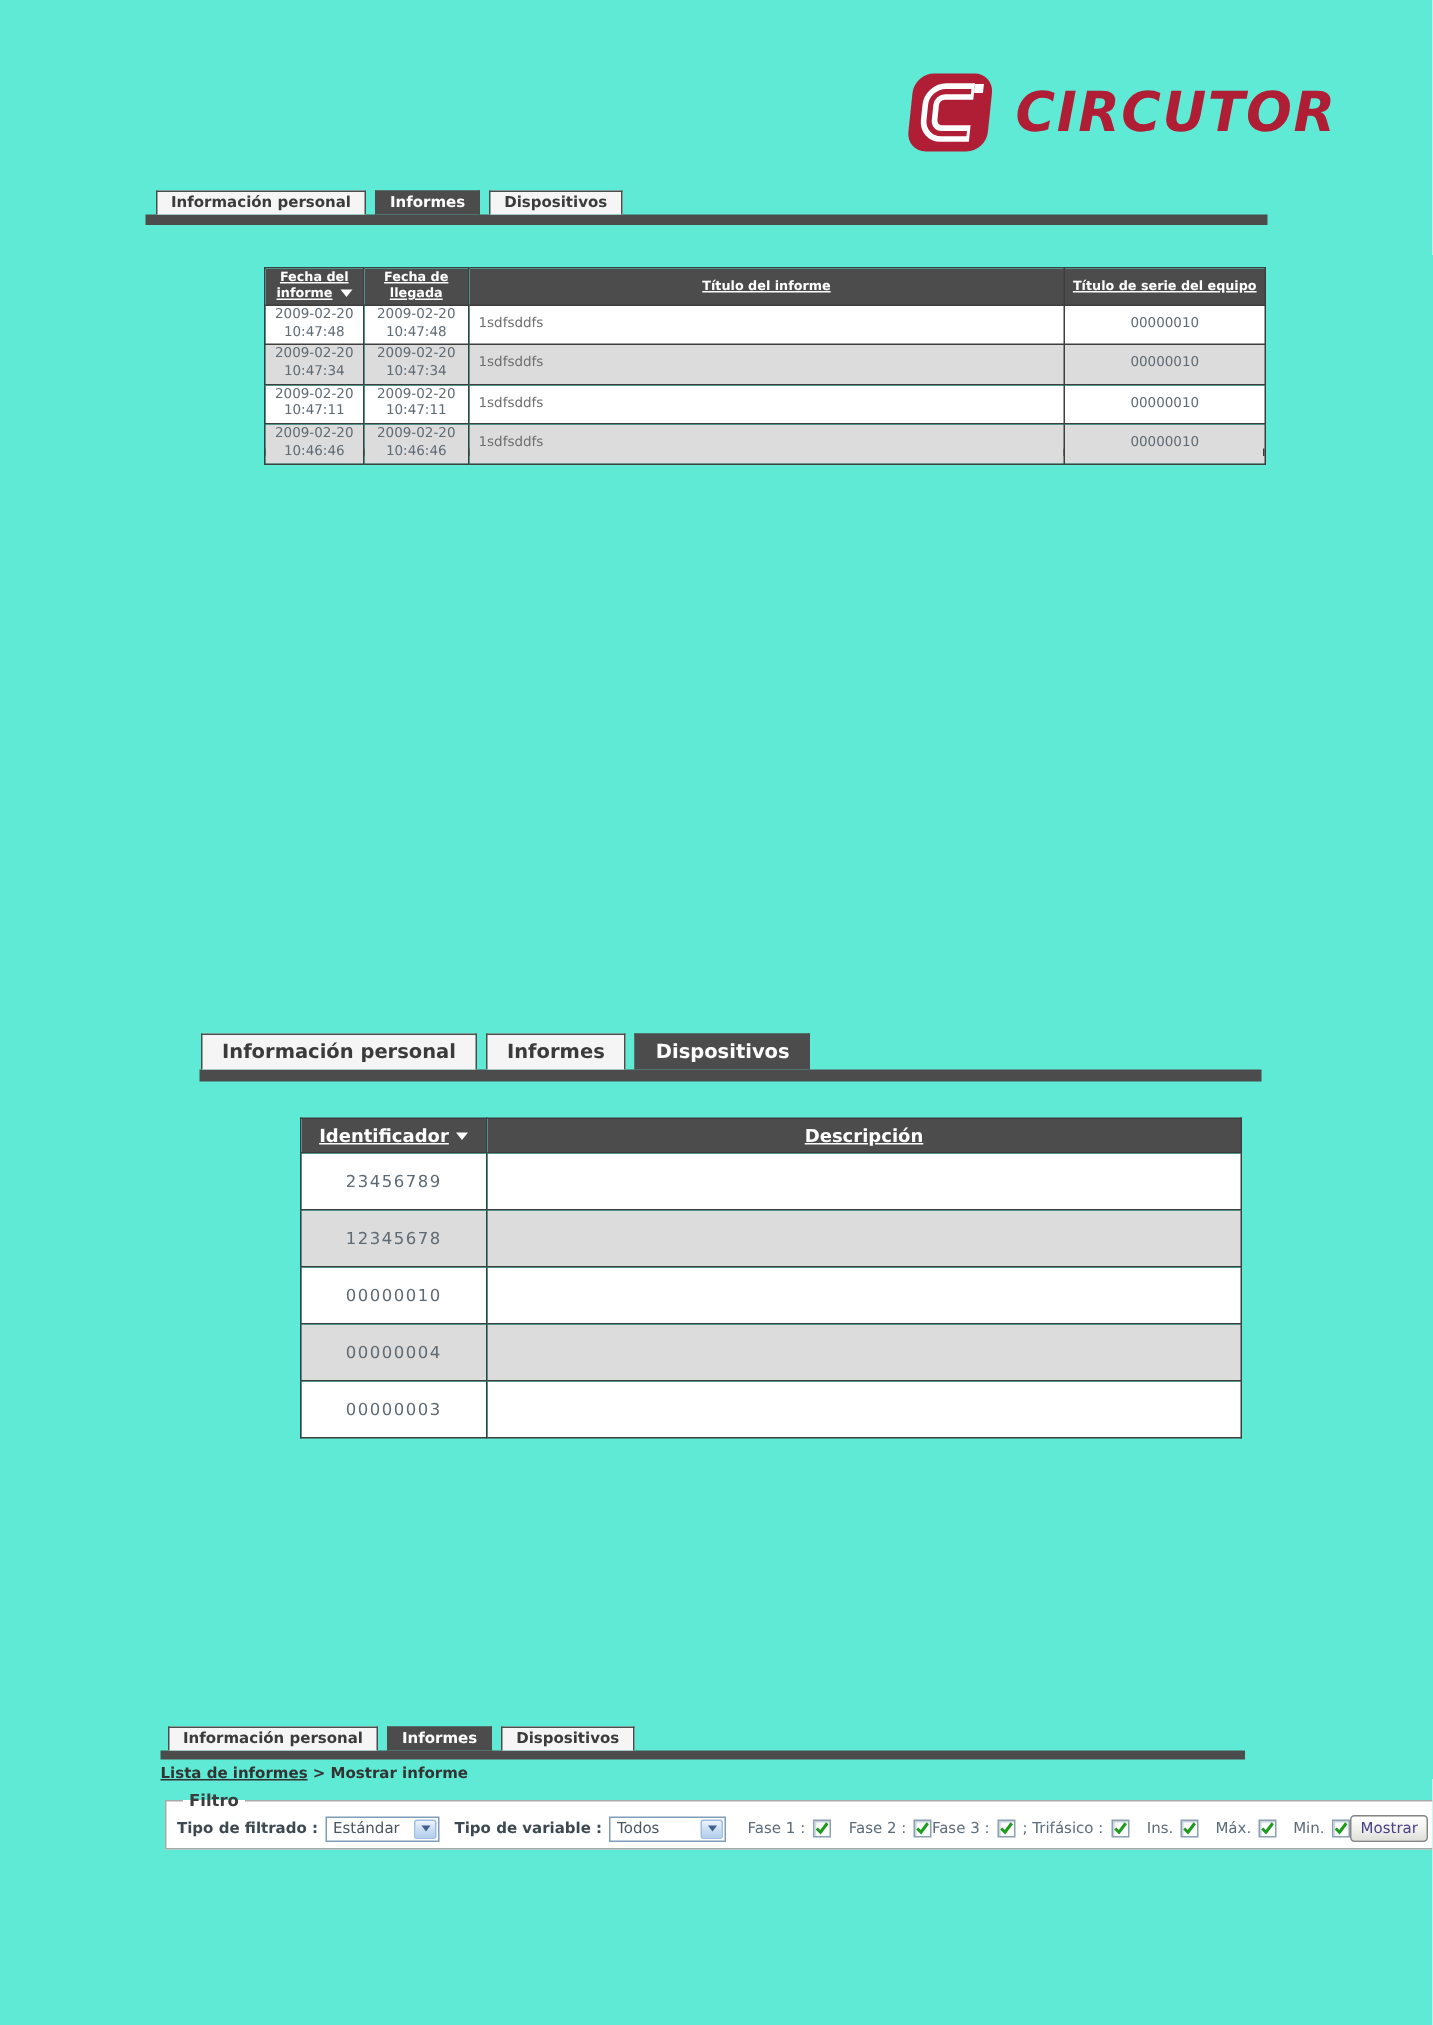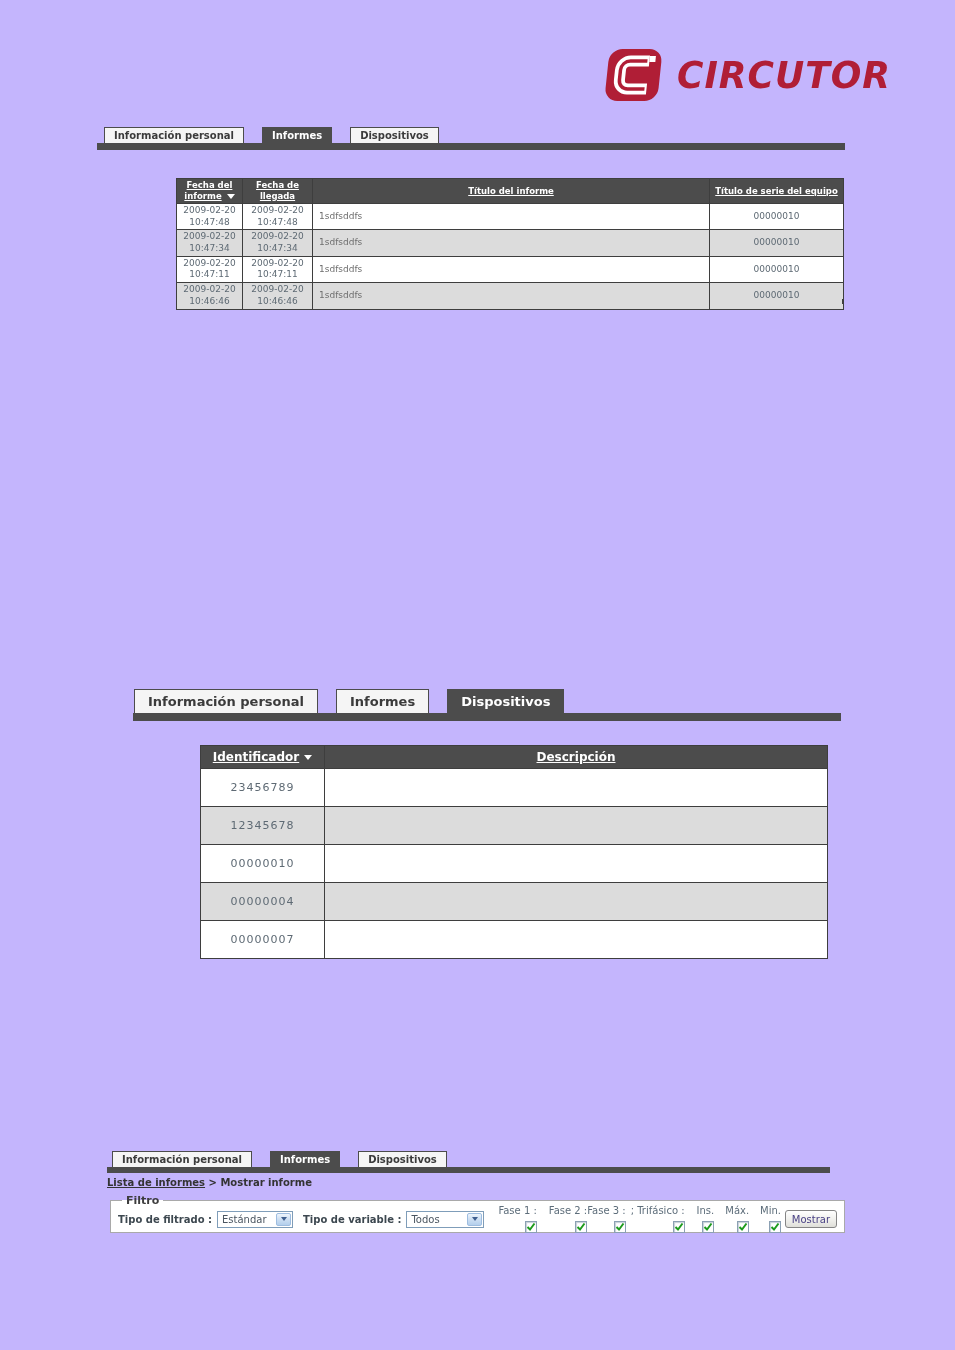--- a/index.html
+++ b/index.html
@@ -1,27 +1,27 @@
 <!DOCTYPE html>
 <html><head>
 <meta charset="utf-8">
 <style>
   * { box-sizing: border-box; }
   html,body { margin:0; padding:0; background:#ffffff; }
   .page {
-    position:relative; width:955px; height:1350px; background:#c4b5fd;
+    position:relative; width:955px; height:1350px; background:#5eead4;
     font-family:"DejaVu Sans", "Liberation Sans", sans-serif; overflow:hidden;
   }
 
   
   .logo { position:absolute; left:604px; top:46px; display:flex; align-items:center; gap:13px; }
   .wordmark { font-size:36px; font-weight:bold; font-style:italic; color:#b01e36; letter-spacing:1px; transform:scaleY(1.02); }
 
   
-  .tabs { position:absolute; display:flex; gap:18px; align-items:flex-start; z-index:2; }
+  .tabs { position:absolute; display:flex; gap:6px; align-items:flex-start; z-index:2; }
   .tab { border:1px solid #4c4c4c; border-bottom:none; background:#f5f5f5; color:#3b3b3b;
          font-weight:bold; display:flex; align-items:center; white-space:nowrap; cursor:default; }
   .tab.active { background:#4c4c4c; color:#ffffff; }
   .tabs.sm .tab { height:16px; font-size:10px; padding:0 9px; }
   .tabs.md .tab { height:24px; font-size:13px; padding:0 13px; }
   .tabbar { position:absolute; background:#4c4c4c; z-index:1; }
 
   
   table.grid { border-collapse:collapse; table-layout:fixed; position:absolute; }
   .grid th { background:#4c4c4c; color:#fff; font-weight:bold; text-align:center; }
@@ -60,21 +60,21 @@
 
   .xp-select { position:relative; background:#fff; border:1px solid #7f9db9; height:17px;
                display:flex; align-items:center; font-size:10px; color:#4a5560;
                padding:0 18px 0 4px; cursor:default; }
   .xp-select .arrow-btn { position:absolute; right:1px; top:1px; bottom:1px; width:15px; border-radius:2px;
                background:linear-gradient(#eef5fc, #cfe0f3 45%, #b3cfec); border:1px solid #9ebde0;
                display:flex; align-items:center; justify-content:center; }
   .chev { width:0; height:0; border-left:3px solid transparent; border-right:3px solid transparent;
           border-top:4px solid #3f5f8f; }
 
-  .check-group { display:flex; align-items:flex-end; gap:5px;flex-direction:column; }
+  .check-group { display:flex; align-items:center; gap:5px; }
   .xp-check { width:12px; height:12px; background:#fff; border:1px solid #8ba0b3;
               box-shadow:inset 1px 1px 1px rgba(128,148,166,.45);
               display:inline-flex; align-items:center; justify-content:center; cursor:default; }
 
   .xp-btn { height:18px; padding:0 6px; border:1px solid #858585; border-radius:3px;
             background:linear-gradient(#ffffff, #eeeeea 60%, #dfdfd9); font-size:10px; color:#4a4285;
             font-family:"DejaVu Sans", sans-serif; display:flex; align-items:center; cursor:default; }
 
   .w76 { width:76px;text-align:right; } .w78 { width:78px; }
 </style>
@@ -187,21 +187,21 @@
     </tr>
     <tr>
       <td>00000010</td>
       <td></td>
     </tr>
     <tr class="alt">
       <td>00000004</td>
       <td></td>
     </tr>
     <tr>
-      <td>00000007</td>
+      <td>00000003</td>
       <td></td>
     </tr>
   </tbody>
     </table>
 
   <div class="tabs sm" style="left:112px; top:1151px;">
     <div class="tab">
         <span>Información personal</span>
       </div>
     <div class="tab active">

